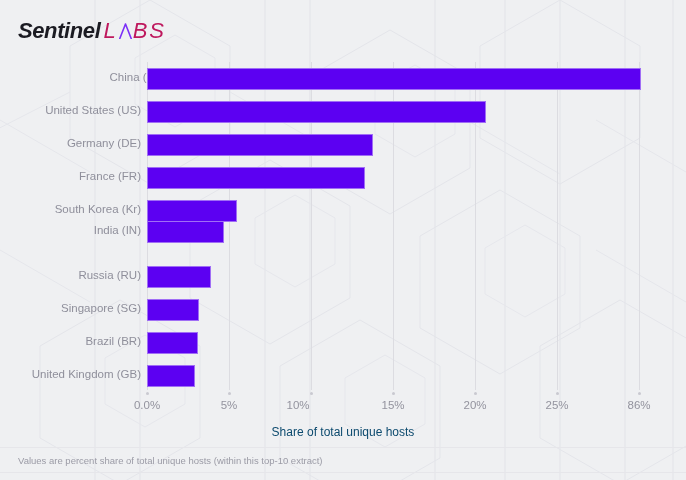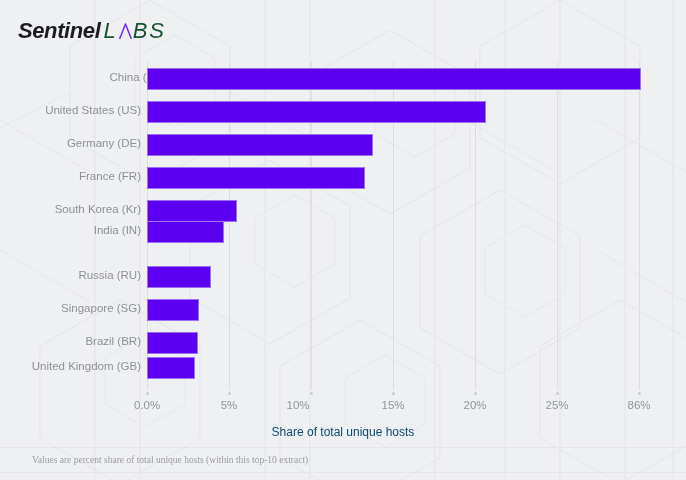--- a/index.html
+++ b/index.html
@@ -43,21 +43,21 @@
   .logo-sentinel {
     font-size: 22px;
     font-weight: bold;
     color: #1b1b22;
     letter-spacing: -0.4px;
     font-family: "Liberation Sans", sans-serif;
   }
   .logo-labs {
     font-size: 22px;
     font-weight: 400;
-    color: #14532d;
+    color: #be185d;
     letter-spacing: 2.0px;
     margin-left: 3px;
     font-family: "Liberation Sans", sans-serif;
   }
   .logo-labs .a-glyph {
     display: inline-block;
     position: relative;
     width: 13px;
     height: 16px;
     vertical-align: baseline;
@@ -144,27 +144,26 @@
     position: absolute;
     left: 0;
     top: 447px;
     width: 686px;
     height: 1px;
     background: #e6e6ea;
     z-index: 2;
   }
   #footnote {
     position: absolute;
-    left: 32px;
+    left: 18px;
     top: 455px;
     font-size: 9.5px;
     color: #9b9ba6;
     z-index: 3;
     white-space: nowrap;
-    font-family: Liberation Serif, serif;
   }
   #footnote-rule-bottom {
     position: absolute;
     left: 0;
     top: 472px;
     width: 686px;
     height: 1px;
     background: #e6e6ea;
     z-index: 2;
   }
@@ -282,21 +281,21 @@
           <div class="bar" title="Russia (RU): 3.9%" style="width: 63.96px; background: rgb(92, 0, 242); border-color: rgb(160, 110, 245);"></div>
         </div>
         <div class="row" style="top: 298px;">
           <div class="cat-label">Singapore (SG)</div>
           <div class="bar" title="Singapore (SG): 3.2%" style="width: 52.48px; background: rgb(92, 0, 242); border-color: rgb(160, 110, 245);"></div>
         </div>
         <div class="row" style="top: 331px;">
           <div class="cat-label">Brazil (BR)</div>
           <div class="bar" title="Brazil (BR): 3.1%" style="width: 50.84px; background: rgb(92, 0, 242); border-color: rgb(160, 110, 245);"></div>
         </div>
-        <div class="row" style="top: 356px;">
+        <div class="row" style="top: 364px;">
           <div class="cat-label">United Kingdom (GB)</div>
           <div class="bar" title="United Kingdom (GB): 2.9%" style="width: 47.56px; background: rgb(92, 0, 242); border-color: rgb(160, 110, 245);"></div>
         </div>
       </div>
 
     <div id="axis-title">Share of total unique hosts</div>
   </div>
 
   <div id="footnote-rule-top"></div>
   <div id="footnote">Values are percent share of total unique hosts (within this top-10 extract)</div>

